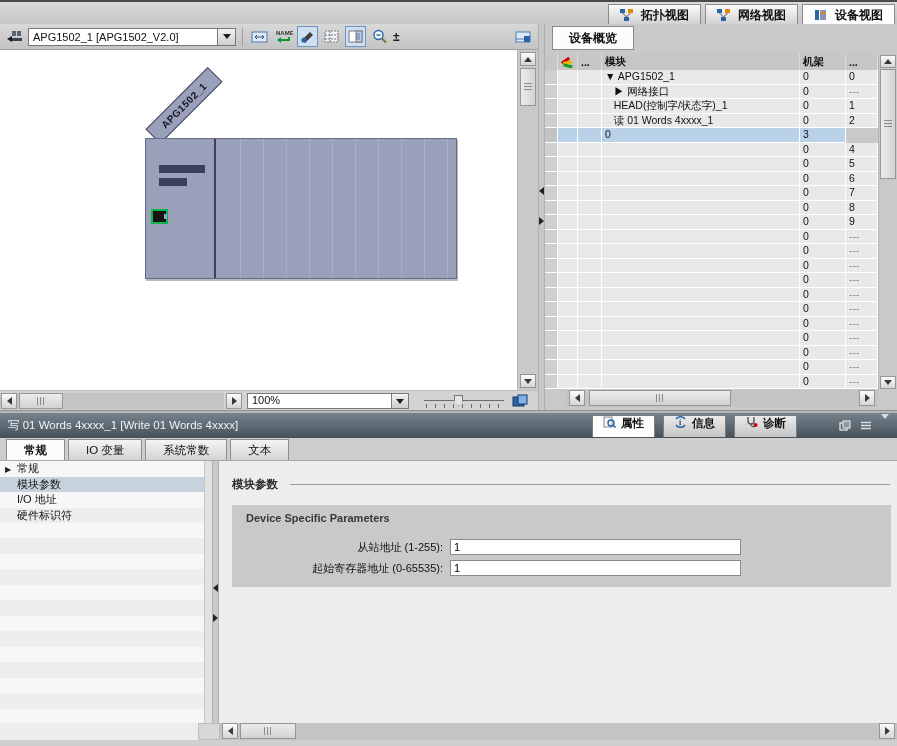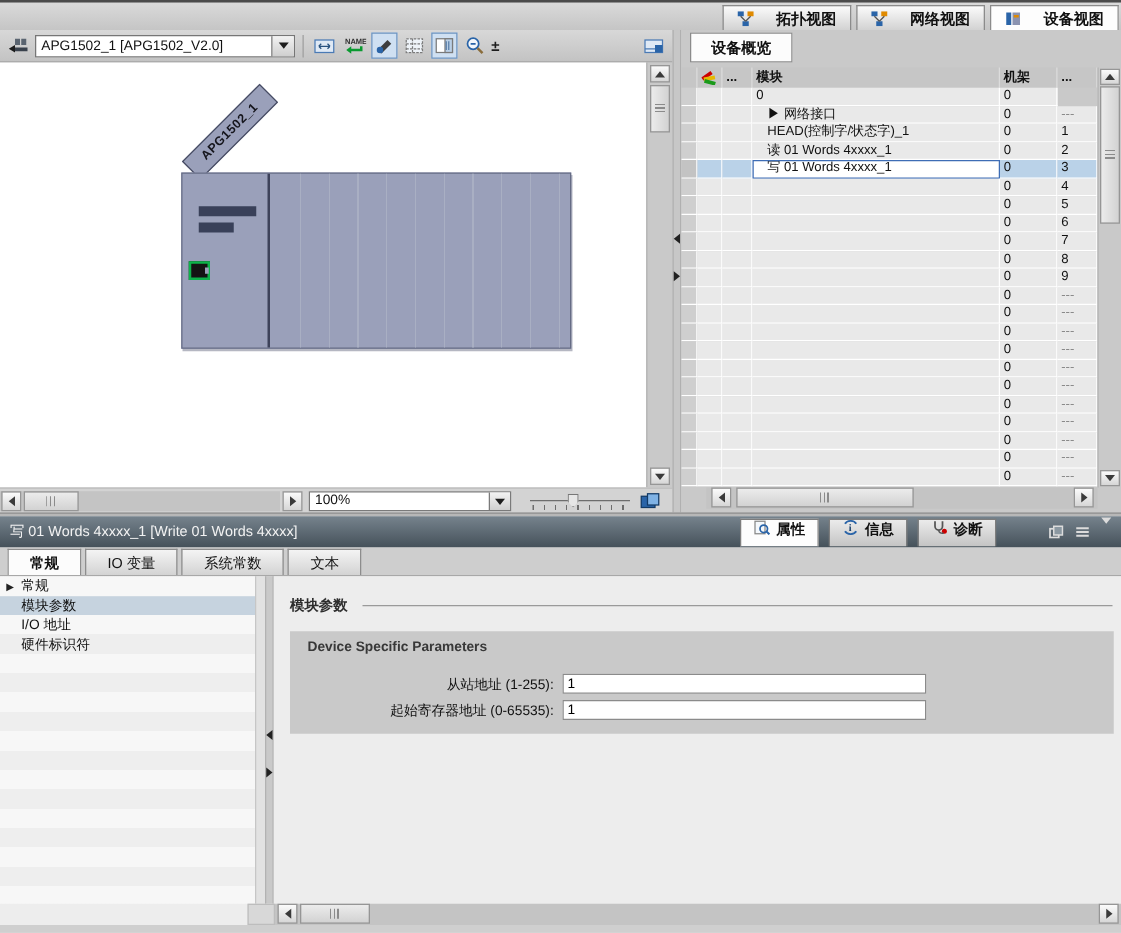--- a/index.html
+++ b/index.html
@@ -5,21 +5,21 @@
   html,body{margin:0;padding:0}
   body{width:897px;height:746px;position:relative;overflow:hidden;
        background:#cdcdcd;font-family:"Liberation Sans",sans-serif;font-size:11px;color:#111;
        -webkit-font-smoothing:antialiased}
   svg{display:block}
 
   
   .viewbar{position:absolute;left:0;top:0;width:897px;height:24px;box-sizing:border-box;
            background:linear-gradient(#dadada,#c5c5c5);border-top:2px solid #4b4b4b}
   .viewtabs{position:absolute;right:2px;top:2px;display:flex;height:21px}
-  .viewtab{display:flex;align-items:center;gap:18px;padding:0 11px;margin-left:4px;
+  .viewtab{display:flex;align-items:center;gap:8px;padding:0 11px;margin-left:4px;
            border:1px solid #8b8b8b;border-bottom:none;box-sizing:border-box;
            background:linear-gradient(#fbfbfb,#d0d0d0);font-weight:bold;font-size:12px;white-space:nowrap}
   .viewtab.active{background:#fdfdfd}
 
   
   .edtoolbar{position:absolute;left:0;top:24px;width:538px;height:26px;box-sizing:border-box;
              background:linear-gradient(#d8d8d8,#c3c3c3);border-bottom:1px solid #a2a2a2;
              display:flex;align-items:center;padding:0 4px;gap:3px}
   .combo{display:flex;width:208px;height:18px;background:#fff;border:1px solid #767676;align-items:center;box-sizing:border-box}
   .combo .val{flex:1;padding:0 4px;white-space:nowrap;overflow:hidden;font-size:11px}
@@ -338,20 +338,21 @@
     <span class="h">机架</span>
     <span class="h">...</span>
   </div>
 
   <div class="ovrows">
 
       <div class="ovrow">
         <span class="c stub"></span>
         <span class="c"></span>
         <span class="c"></span>
+        <span class="c mod">▼ APG1502_1</span>
         <span class="c">0</span>
         <span class="c">0</span>
       </div>
 
       <div class="ovrow">
         <span class="c stub"></span>
         <span class="c"></span>
         <span class="c"></span>
         <span class="c mod">&nbsp;&nbsp;&nbsp;▶ 网络接口</span>
         <span class="c">0</span>
@@ -373,21 +374,20 @@
         <span class="c"></span>
         <span class="c mod">&nbsp;&nbsp;&nbsp;读 01 Words 4xxxx_1</span>
         <span class="c">0</span>
         <span class="c">2</span>
       </div>
 
       <div class="ovrow sel">
         <span class="c stub"></span>
         <span class="c"></span>
         <span class="c"></span>
-        <span class="c mod">&nbsp;&nbsp;&nbsp;写 01 Words 4xxxx_1</span>
         <span class="c">0</span>
         <span class="c">3</span>
       </div>
 
       <div class="ovrow">
         <span class="c stub"></span>
         <span class="c"></span>
         <span class="c"></span>
         <span class="c mod"></span>
         <span class="c">0</span>

